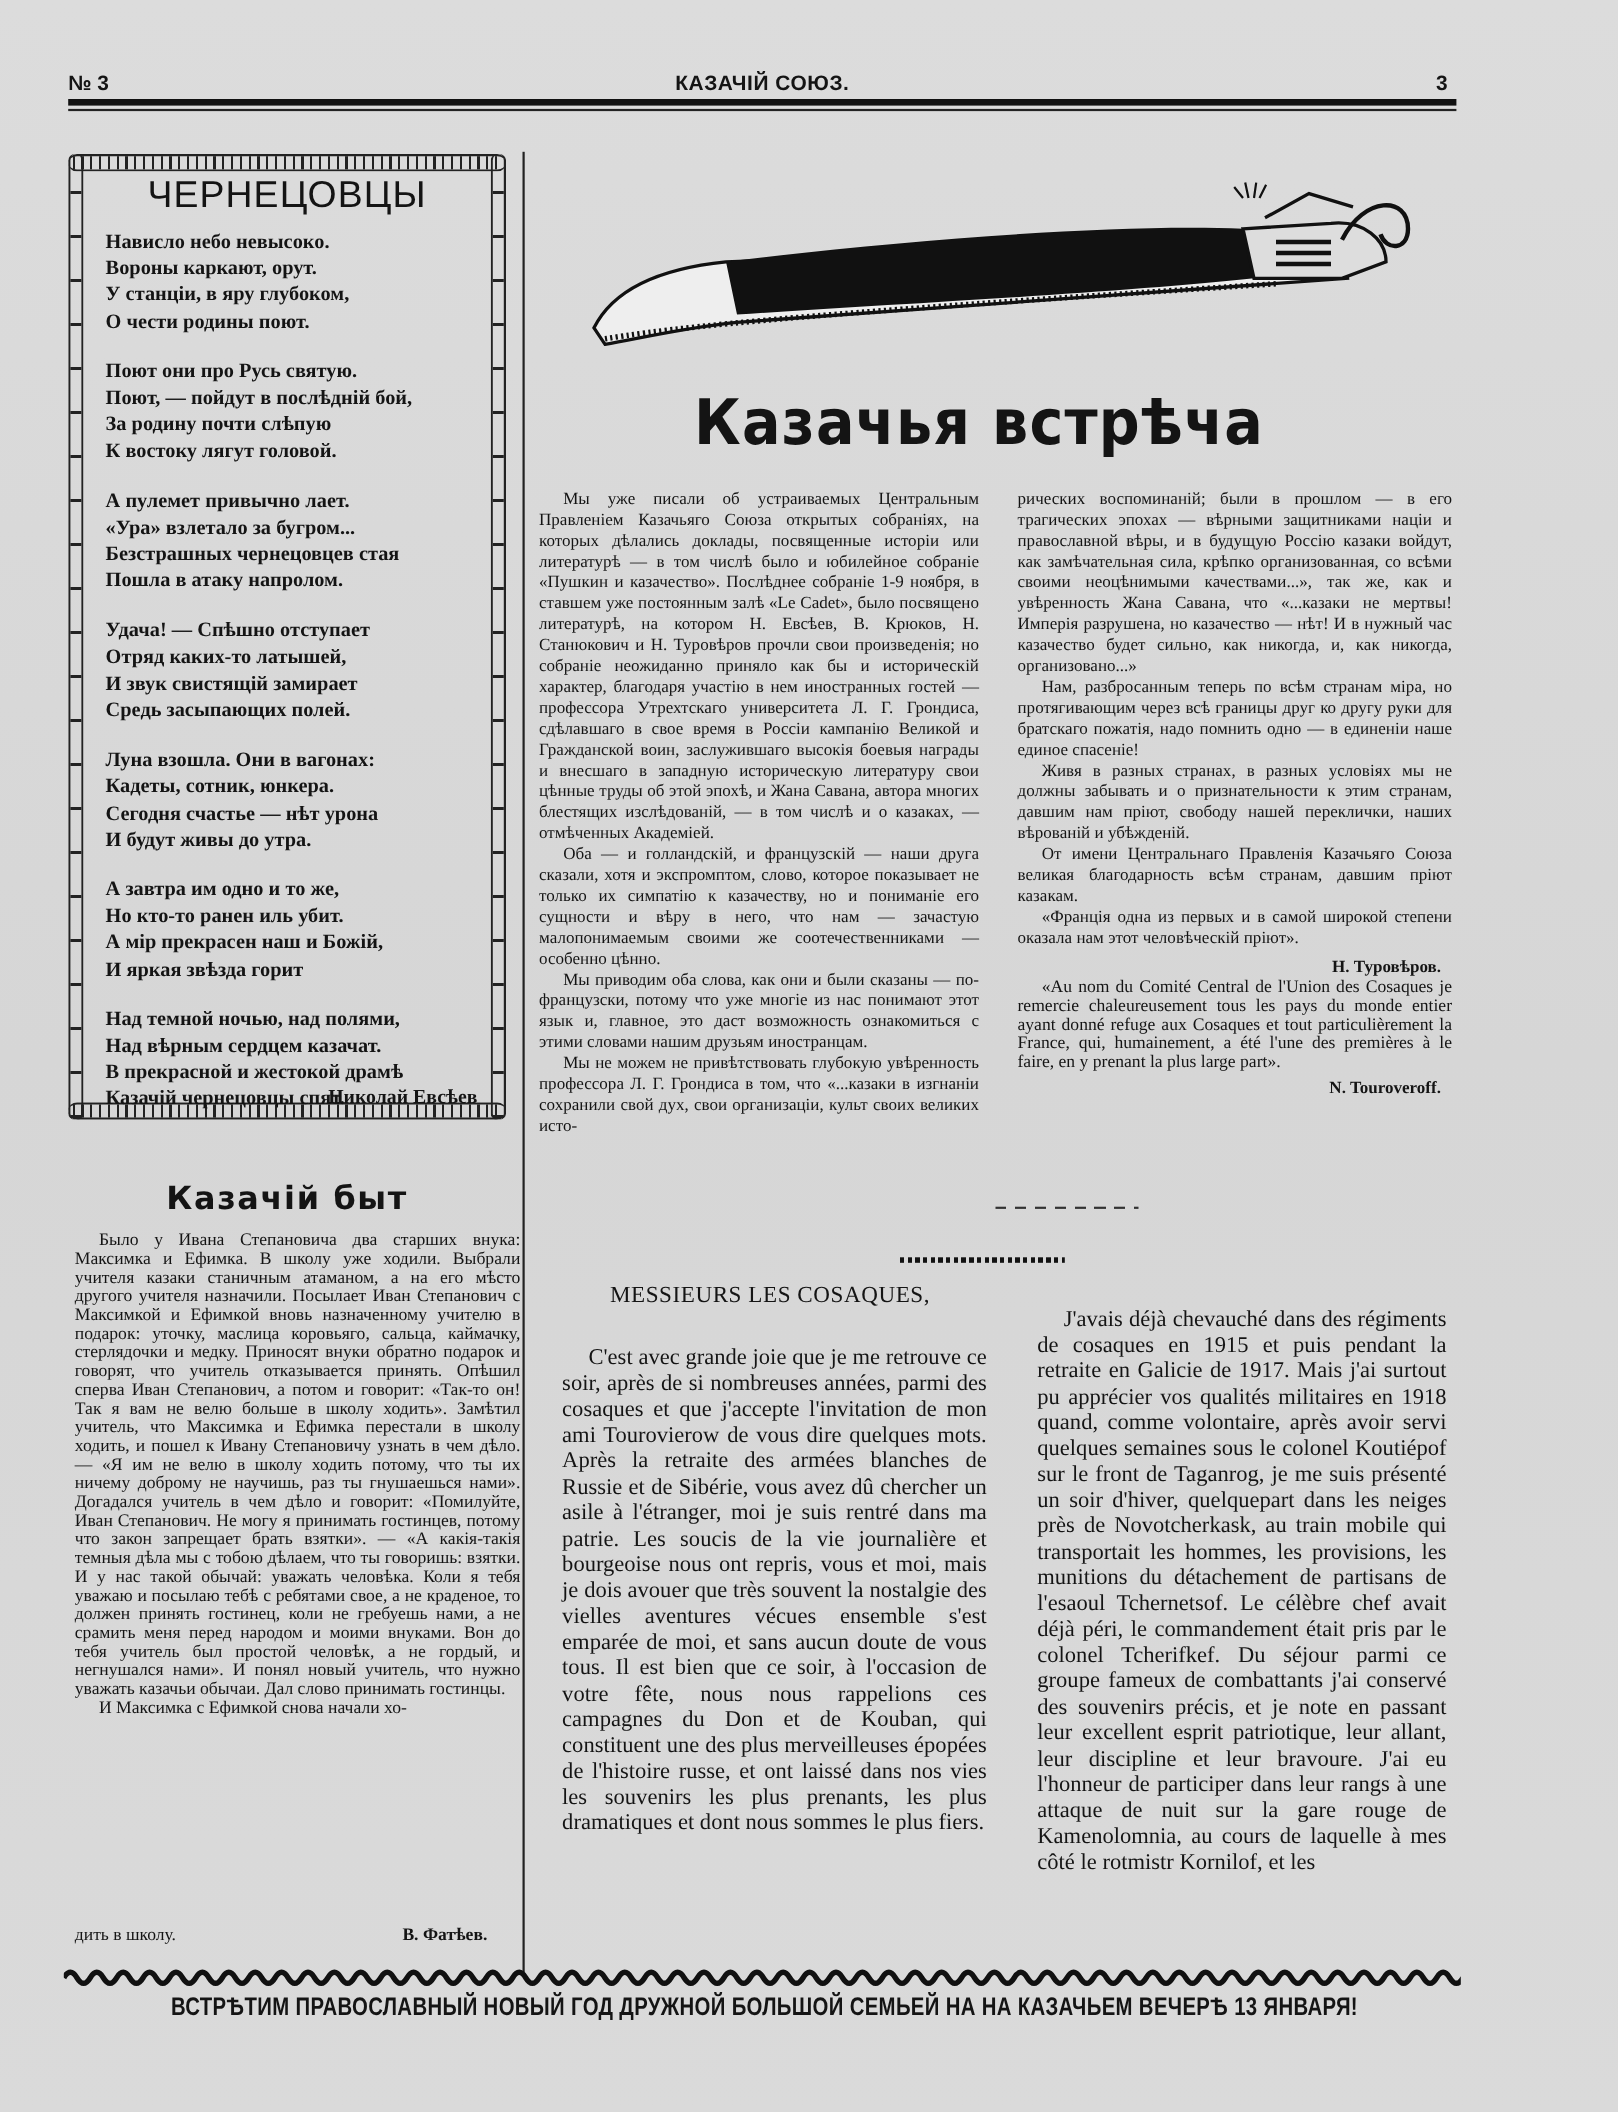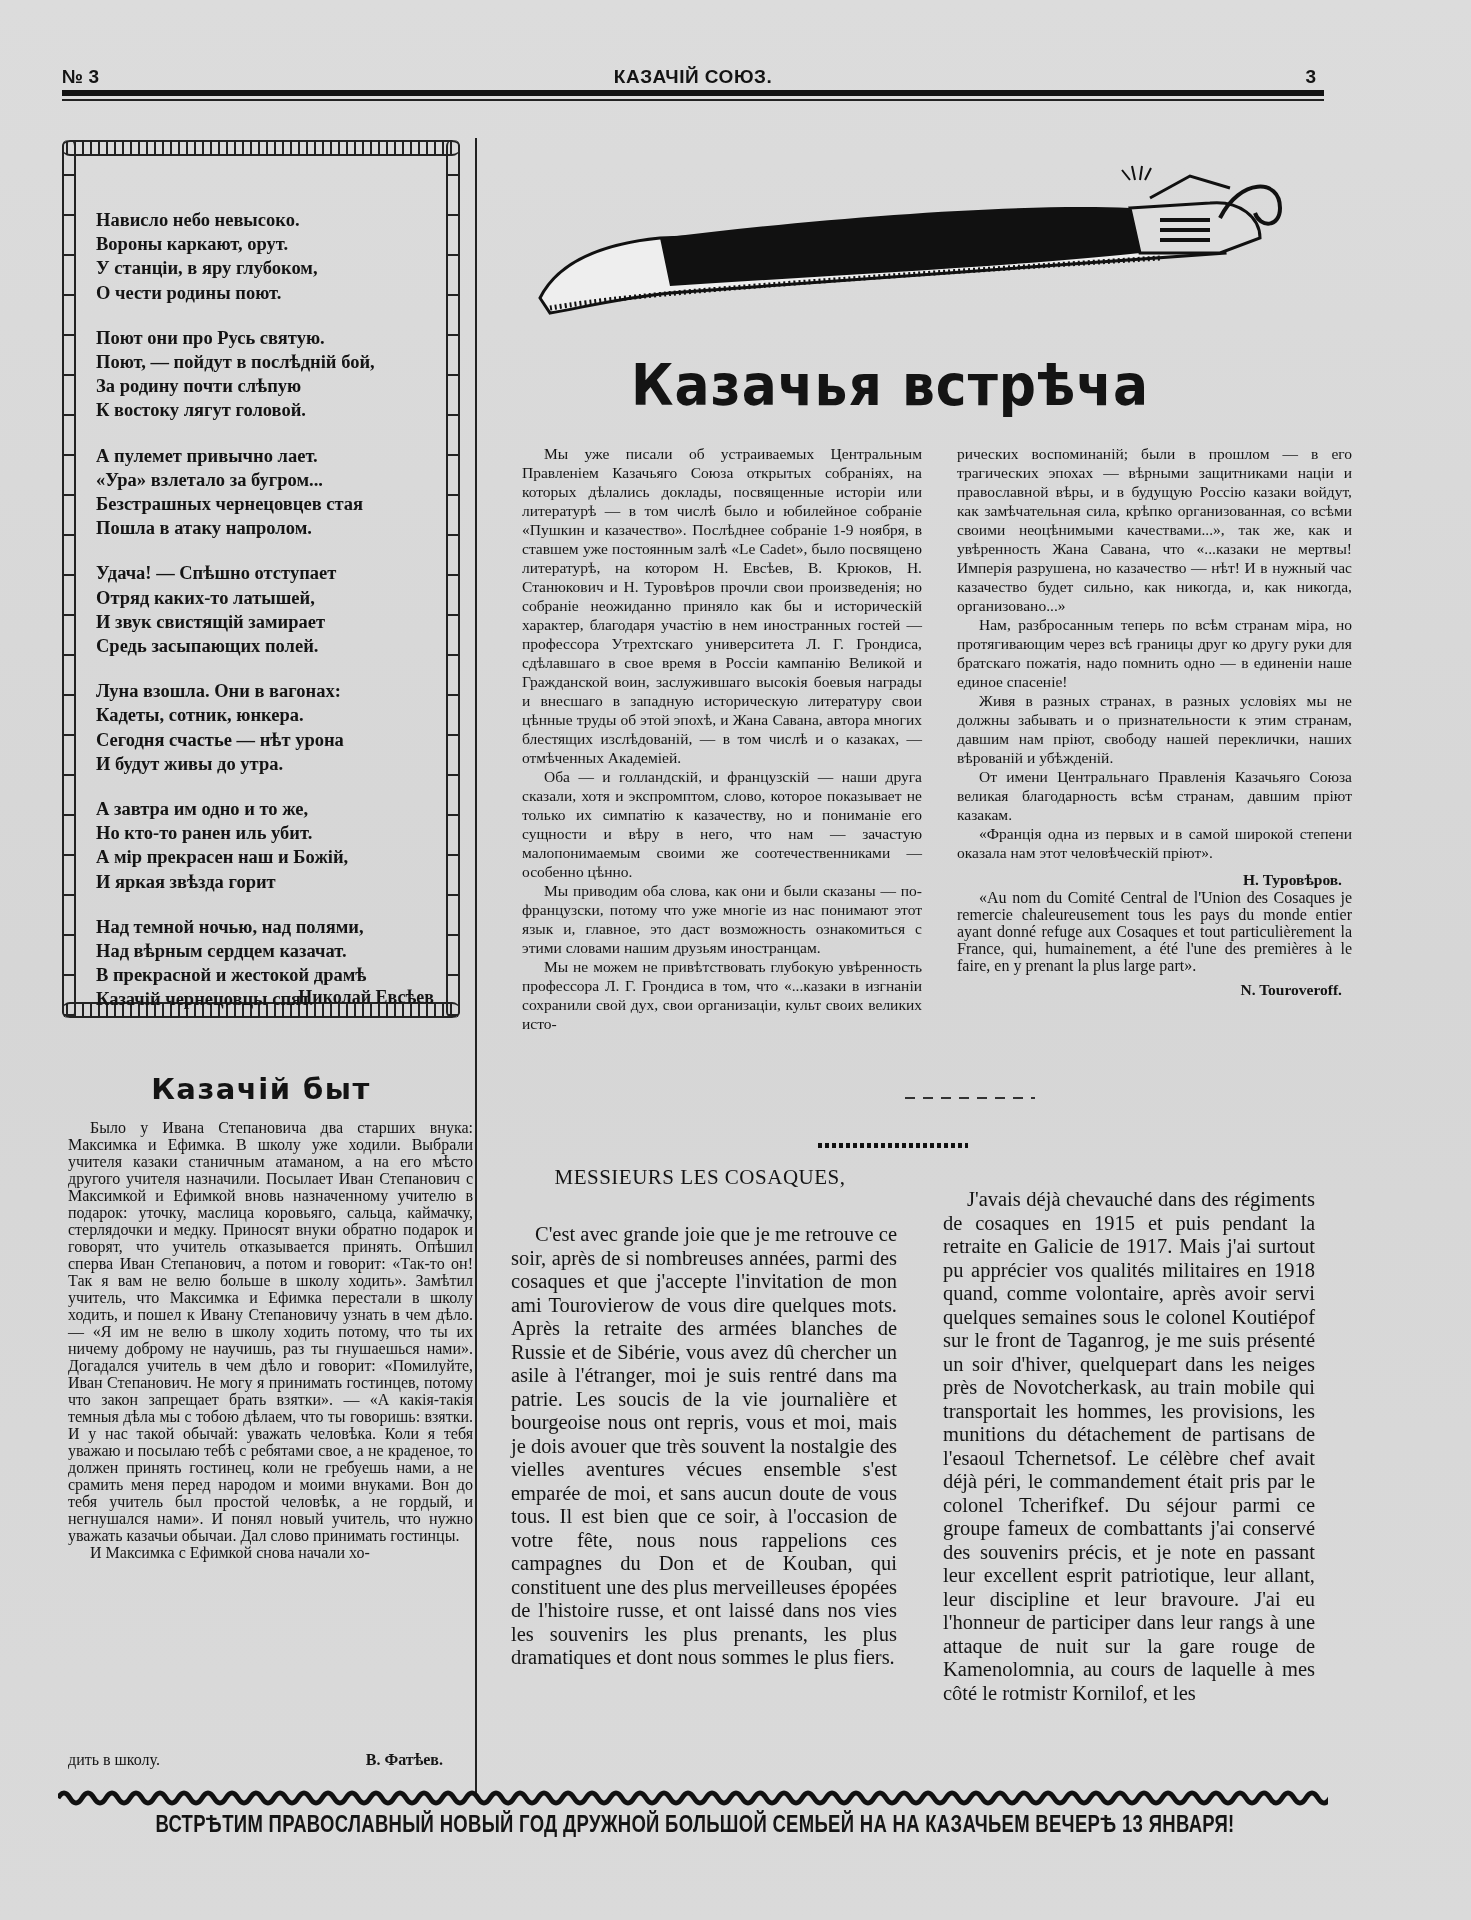--- a/index.html
+++ b/index.html
@@ -39,21 +39,21 @@
   .byt-body p{margin:0;text-indent:22px;}
   .byt-sign{position:absolute;left:68px;top:1751px;width:405px;font-size:16px;}
   .byt-sign .tail{position:absolute;left:0;}
   .byt-sign .au{position:absolute;right:30px;font-weight:bold;}
 
   
   .saber{position:absolute;left:520px;top:158px;width:770px;height:160px;}
 
   .vs-title{position:absolute;left:480px;width:820px;top:355px;text-align:center;font-family:"DejaVu Sans","Liberation Sans",sans-serif;font-weight:bold;font-size:52px;letter-spacing:1px;transform:scaleY(1.1);}
 
-  .col{position:absolute;font-size:15.5px;line-height:19px;text-align:justify;margin-left:32px;}
+  .col{position:absolute;font-size:15.5px;line-height:19px;text-align:justify;}
   .col p{margin:0;text-indent:22px;}
   .colA{left:490px;top:444px;width:400px;}
   .colB{left:925px;top:444px;width:395px;}
   .sig{text-align:right;font-weight:bold;margin-top:8px;padding-right:10px;}
   .fr-quote{margin-top:20px;font-size:16px;line-height:17px;}
   .fr-sig{text-align:right;font-weight:bold;padding-right:10px;margin-top:6px;}
   .dotsep{position:absolute;left:818px;top:1143px;width:150px;height:5px;
     background:repeating-linear-gradient(90deg,#111 0 4px,transparent 4px 7px);}
   .dashsep{position:absolute;left:905px;top:1097px;width:130px;height:2px;
     background:repeating-linear-gradient(90deg,#333 0 10px,transparent 10px 18px);}
@@ -80,20 +80,21 @@
     <span class="pg">3</span>
   </div>
   <div class="rule1"></div>
   <div class="rule2"></div>
 
   <div class="poembox">
     <div class="chain-top"></div>
     <div class="chain-left"></div>
     <div class="chain-right"></div>
     <div class="chain-bottom"></div>
+    <div class="poem-title">ЧЕРНЕЦОВЦЫ</div>
     <div class="stanzas" id="stanzas">
         <div class="stanza">
           <div>Нависло небо невысоко.</div>
           <div>Вороны каркают, орут.</div>
           <div>У станціи, в яру глубоком,</div>
           <div>О чести родины поют.</div>
         </div>
         <div class="stanza">
           <div>Поют они про Русь святую.</div>
           <div>Поют, — пойдут в послѣдній бой,</div>

